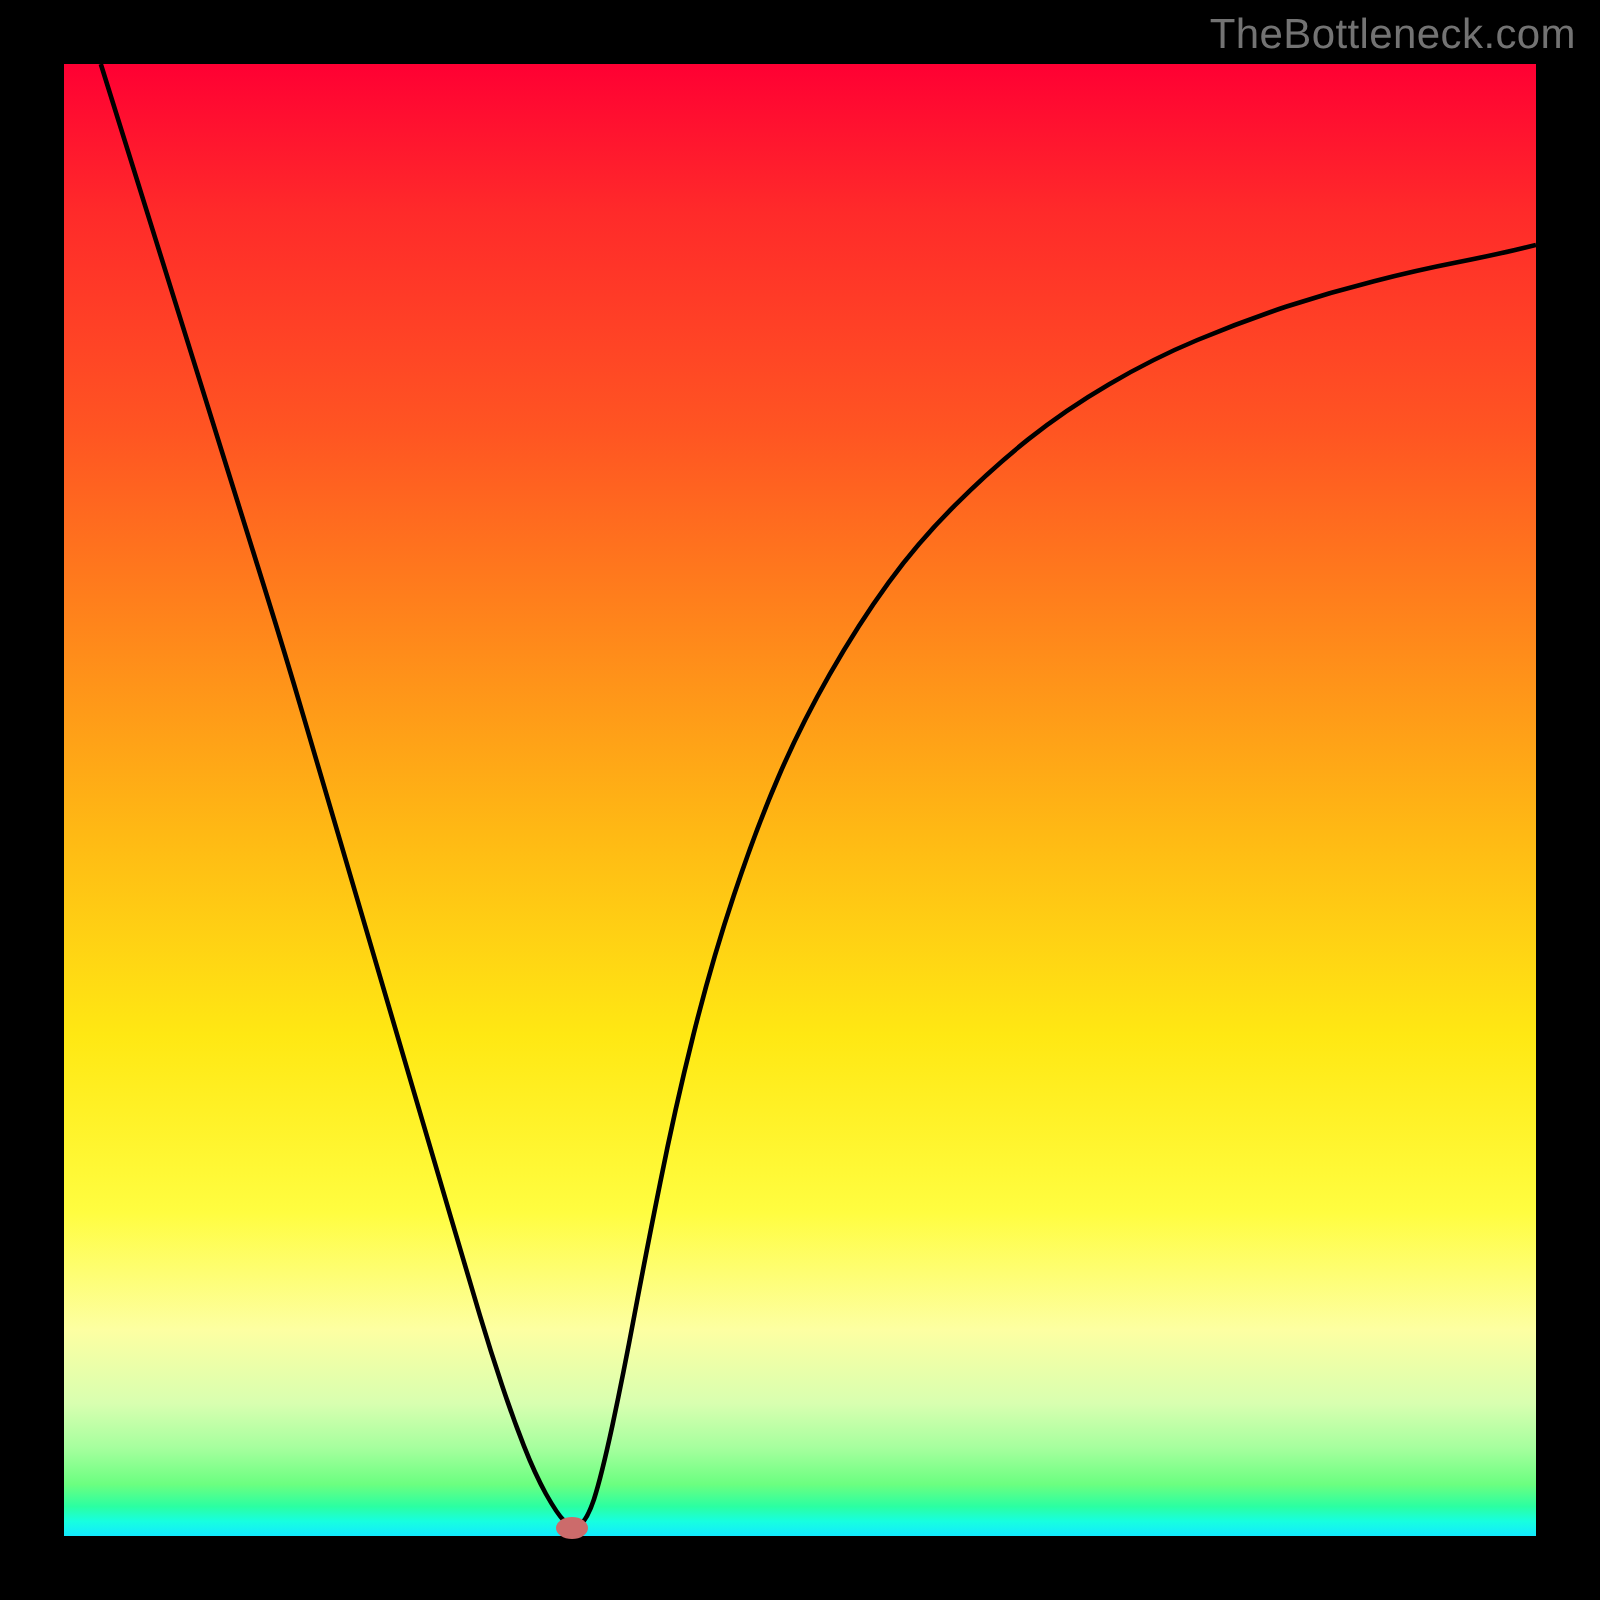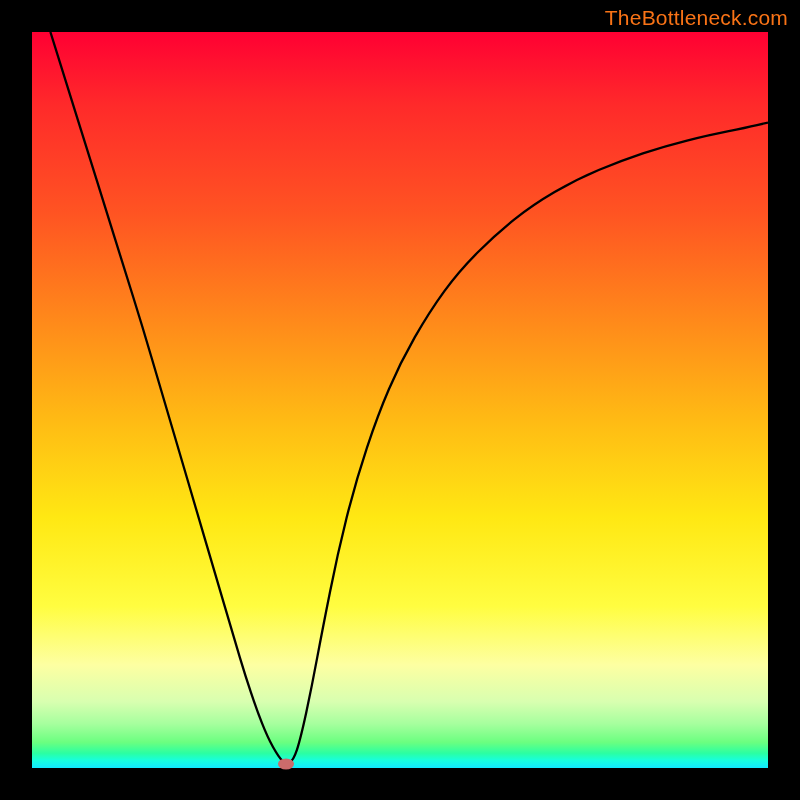--- a/index.html
+++ b/index.html
@@ -55,21 +55,21 @@
     height: 11px;
     background: #cc6b6b;
     border-radius: 50% / 50%;
     transform: translate(-50%, -50%);
     pointer-events: none;
   }
   .watermark {
     position: absolute;
     top: 6px;
     right: 12px;
-    color: #f97316;
+    color: #737373;
     font-size: 21px;
     font-weight: 400;
     letter-spacing: 0.2px;
     pointer-events: none;
   }
 </style>
 </head>
 <body>
 
 <div class="frame">

